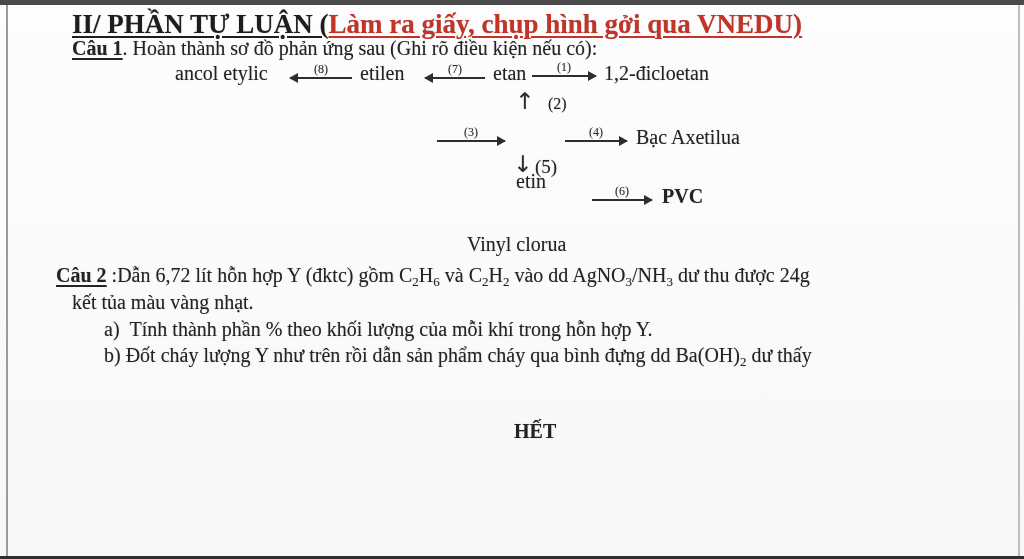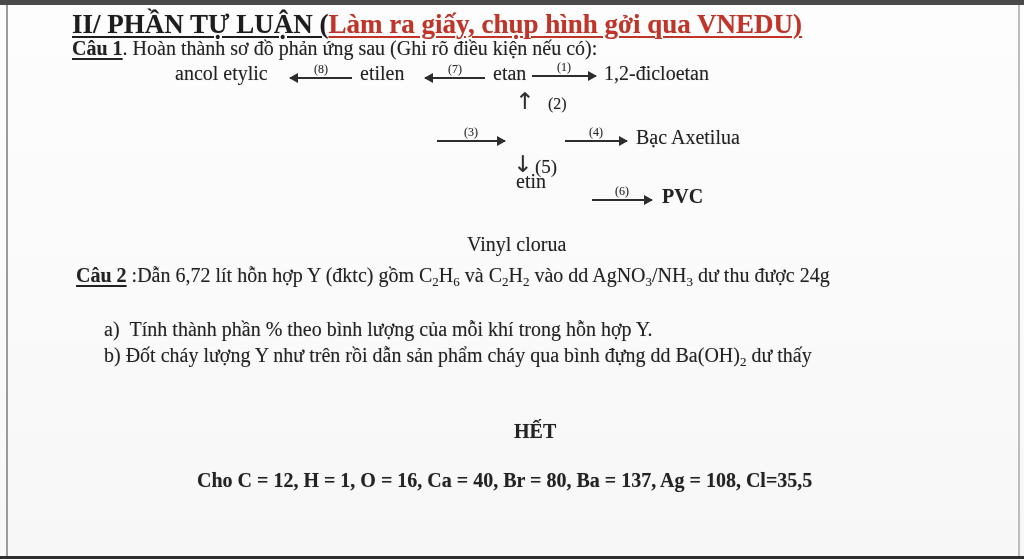--- a/index.html
+++ b/index.html
@@ -96,28 +96,28 @@
   <span class="abs v-arrow" style="left:513px;top:151px;">↓</span>
   <span class="abs v-lbl5" style="left:535px;top:156px;">(5)</span>
 
   <span class="abs body-txt" style="left:467px;top:185px;margin-top:48px;">Vinyl clorua</span>
   <span class="rxn-arrow" style="left:592px;top:186px;width:60px;">
     <span class="rxn-lbl">(6)</span>
     <span class="rxn-shaft head-right"></span>
   </span>
   <span class="abs body-txt" style="left:662px;top:185px;font-weight:bold;">PVC</span>
 
-  <div class="abs body-txt" style="left:76px;top:264px;">
+  <div class="abs body-txt" style="left:56px;top:264px;">
     <span class="q-label">Câu 2</span><span><span> :Dẫn 6,72 lít hỗn hợp Y (đktc) gồm C</span><sub>2</sub><span>H</span><sub>6</sub><span> và C</span><sub>2</sub><span>H</span><sub>2</sub><span> vào dd AgNO</span><sub>3</sub><span>/NH</span><sub>3</sub><span> dư thu được 24g</span></span>
   </div>
+  <div class="abs body-txt" style="left:72px;top:291px;">kết tủa màu vàng nhạt.</div>
 
   <div class="abs body-txt" style="left:104px;top:318px;">
-    <span>a)</span>&nbsp;&nbsp;<span>Tính thành phần % theo bình lượng của mỗi khí trong hỗn hợp Y.</span>
+    <span>a)</span>&nbsp;&nbsp;<span>Tính thành phần % theo khối lượng của mỗi khí trong hỗn hợp Y.</span>
   </div>
 
   <div class="abs body-txt" style="left:104px;top:344px;">
     <span>b)</span>&nbsp;<span><span>Đốt cháy lượng Y như trên rồi dẫn sản phẩm cháy qua bình đựng dd Ba(OH)</span><sub>2</sub><span> dư thấy</span></span>
   </div>
 
   <div class="abs body-txt bold" style="left:514px;top:420px;text-align:right;">HẾT</div>
-  <div class="abs body-txt bold" style="left:197px;top:469px;">Cho C = 12, H = 1, O = 16, Ca = 40, Br = 80, Ba = 137, Ag = 108, Cl=35,5</div>
 
 </div>
 
 </body></html>

